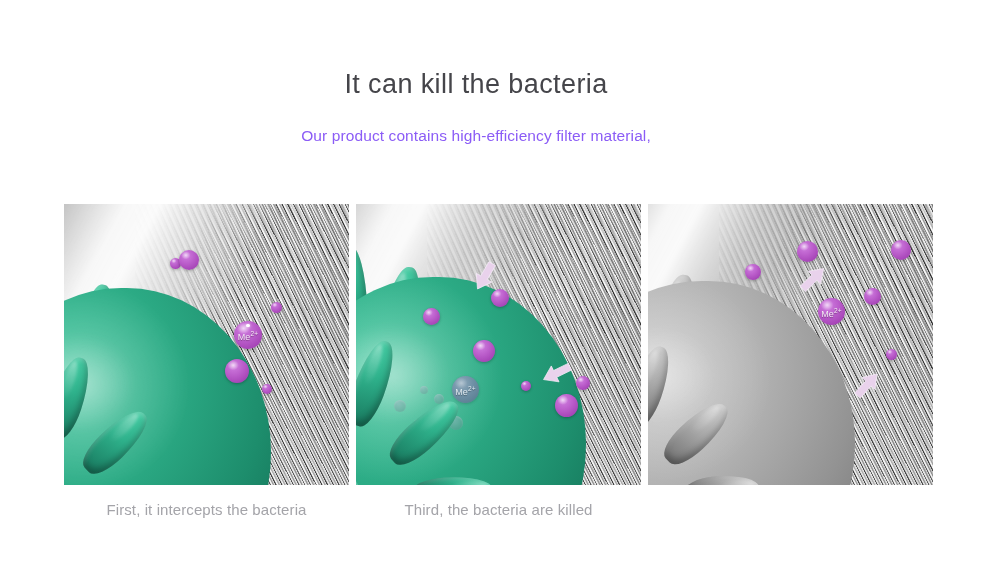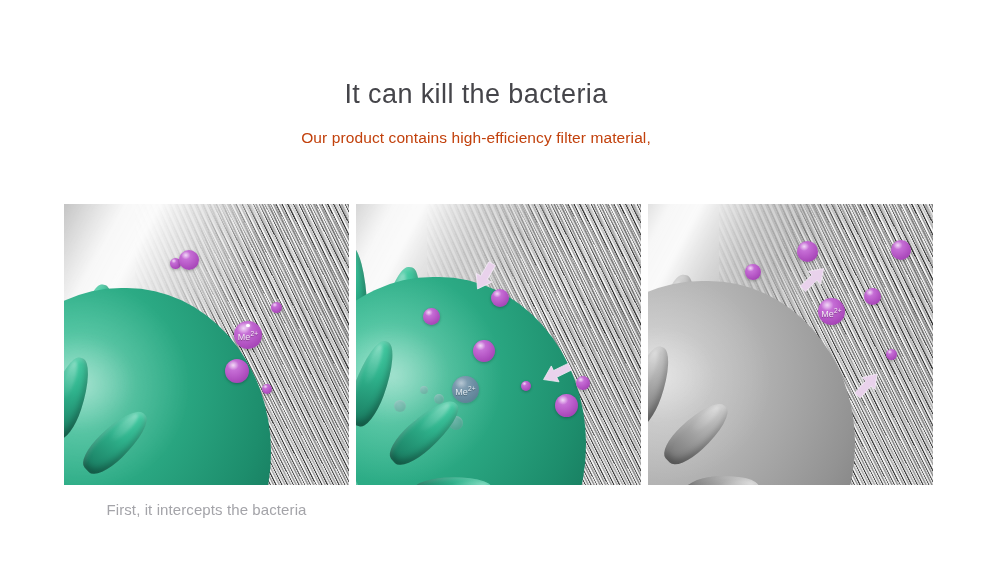--- a/index.html
+++ b/index.html
@@ -11,36 +11,36 @@
     font-family: "Liberation Sans", sans-serif;
     overflow: hidden;
   }
   #slide {
     position: relative;
     width: 1000px; height: 576px;
     background: #ffffff;
   }
 
   
-  .header { position: absolute; left: 0; top: 17px; width: 952px; text-align: center; }
+  .header { position: absolute; left: 0; top: 7px; width: 952px; text-align: center; }
   .title {
     margin: 0;
     padding-top: 62px;
     font-size: 27px;
     font-weight: 300;
     letter-spacing: .4px;
     color: #45454a;
     line-height: 1.15;
   }
   .subtitle {
-    margin: 0;
+    margin: 8px;
     padding-top: 18px;
     font-size: 15.5px;
     font-weight: 300;
-    color: #c2410c;
+    color: #8b5cf6;
     line-height: 1.35;
     letter-spacing: .1px;
   }
   .subtitle span { display: block; }
 
   
   .panels {
     position: absolute;
     left: 64px; top: 204px;
     width: 870px; height: 281px;
@@ -385,15 +385,19 @@
       </div>
     </div>
 
   </div>
 
   <div class="captions">
     <div class="caption">
       <span>First, it intercepts the bacteria</span>
       <span></span>
     </div>
+    <div class="caption">
+      <span>Third, the bacteria are killed</span>
+      <span></span>
+    </div>
   </div>
 
 </div>
 
 </body></html>

